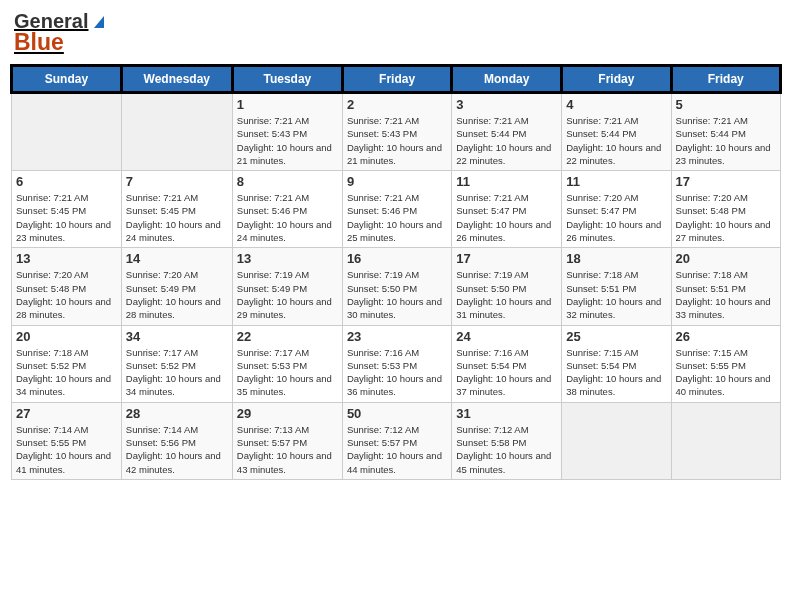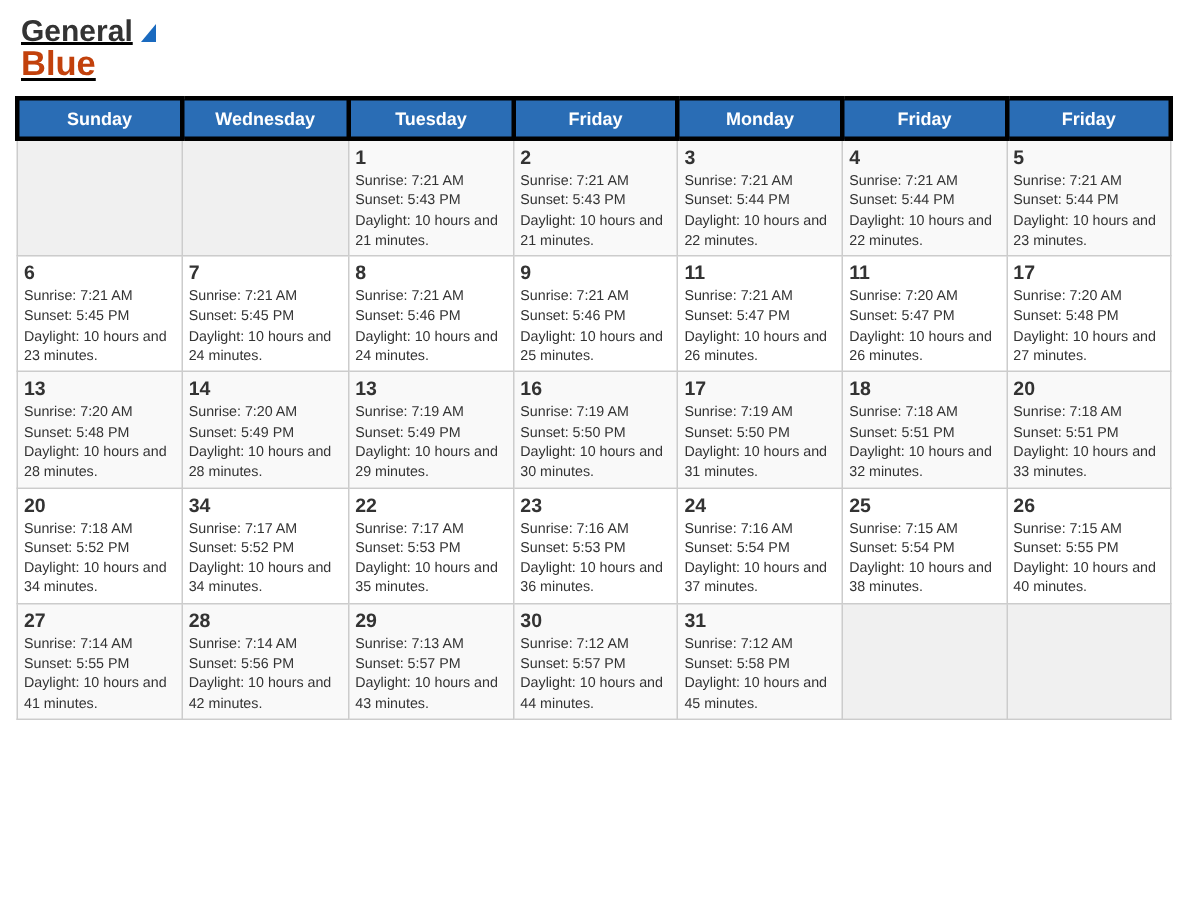--- a/index.html
+++ b/index.html
@@ -229,21 +229,21 @@
         </td>
         <td>
           <span class="day-number">28</span>
           <div class="day-info">Sunrise: 7:14 AM<br>Sunset: 5:56 PM<br>Daylight: 10 hours and 42 minutes.</div>
         </td>
         <td>
           <span class="day-number">29</span>
           <div class="day-info">Sunrise: 7:13 AM<br>Sunset: 5:57 PM<br>Daylight: 10 hours and 43 minutes.</div>
         </td>
         <td>
-          <span class="day-number">30</span>
+          <span class="day-number">50</span>
           <div class="day-info">Sunrise: 7:12 AM<br>Sunset: 5:57 PM<br>Daylight: 10 hours and 44 minutes.</div>
         </td>
         <td>
           <span class="day-number">31</span>
           <div class="day-info">Sunrise: 7:12 AM<br>Sunset: 5:58 PM<br>Daylight: 10 hours and 45 minutes.</div>
         </td>
         <td class="empty"></td>
         <td class="empty"></td>
       </tr>
     </tbody>

